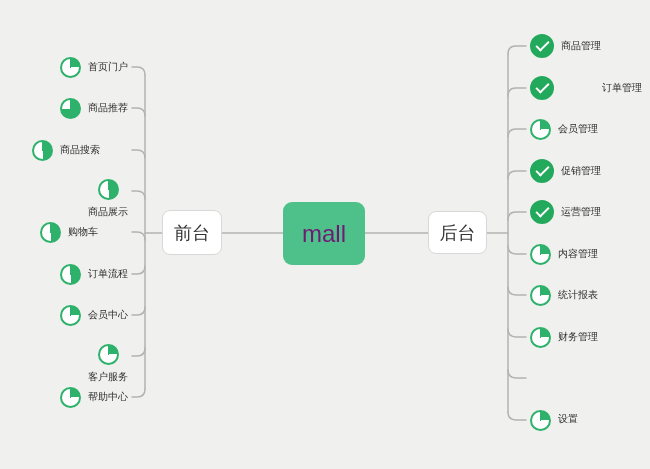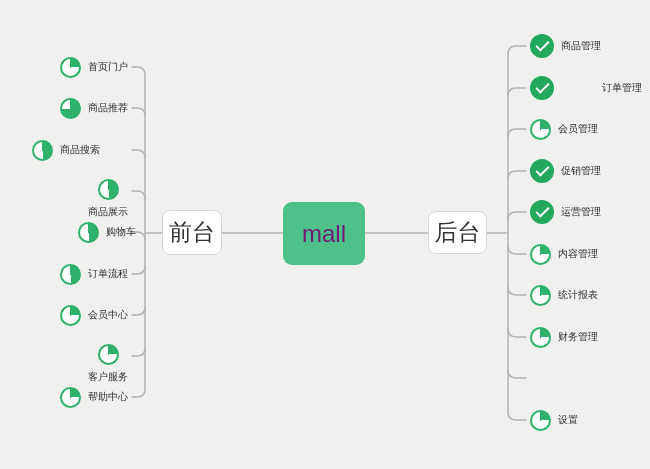--- a/index.html
+++ b/index.html
@@ -58,21 +58,21 @@
 
   
   .branch-node {
     position:absolute;
     background:#ffffff;
     border:1px solid #d8d8d8;
     border-radius:8px;
     display:flex;
     align-items:center;
     justify-content:center;
-    font-size:23px;
+    font-size:18px;
     color:#333333;
     cursor:default;
   }
   #frontend-node { left:162px; top:210px; width:60px; height:45px; }
   #backend-node  { left:428px; top:211px; width:59px; height:43px; }
 
   
   #root-node {
     position:absolute;
     left:283px; top:202px;
@@ -139,21 +139,21 @@
     <span class="label">商品推荐</span>
   </div>
   <div class="topic" style="right:550px; top:138px;justify-content:flex-end;">
     <span class="task-icon" data-icon="progress-half"></span>
     <span class="label">商品搜索</span>
   </div>
   <div class="topic" style="right:522px; top:179px;flex-direction:column;">
     <span class="task-icon" data-icon="progress-half"></span>
     <span class="label">商品展示</span>
   </div>
-  <div class="topic" style="right:514px; top:220px;">
+  <div class="topic" style="right:552px; top:220px;">
     <span class="task-icon" data-icon="progress-half"></span>
     <span class="label">购物车</span>
   </div>
   <div class="topic" style="right:522px; top:262px;">
     <span class="task-icon" data-icon="progress-half"></span>
     <span class="label">订单流程</span>
   </div>
   <div class="topic" style="right:522px; top:303px;">
     <span class="task-icon" data-icon="progress-quarter"></span>
     <span class="label">会员中心</span>
@@ -192,18 +192,18 @@
     <span class="label">内容管理</span>
   </div>
   <div class="topic" style="left:530px; top:283px;">
     <span class="task-icon" data-icon="progress-quarter"></span>
     <span class="label">统计报表</span>
   </div>
   <div class="topic" style="left:530px; top:325px;">
     <span class="task-icon" data-icon="progress-quarter"></span>
     <span class="label">财务管理</span>
   </div>
-  <div class="topic" style="left:530px; top:408px;">
+  <div class="topic" style="left:530px; top:408px;font-family:Liberation Mono, monospace;">
     <span class="task-icon" data-icon="progress-quarter"></span>
     <span class="label">设置</span>
   </div>
 
 </div>
 
 </body></html>

